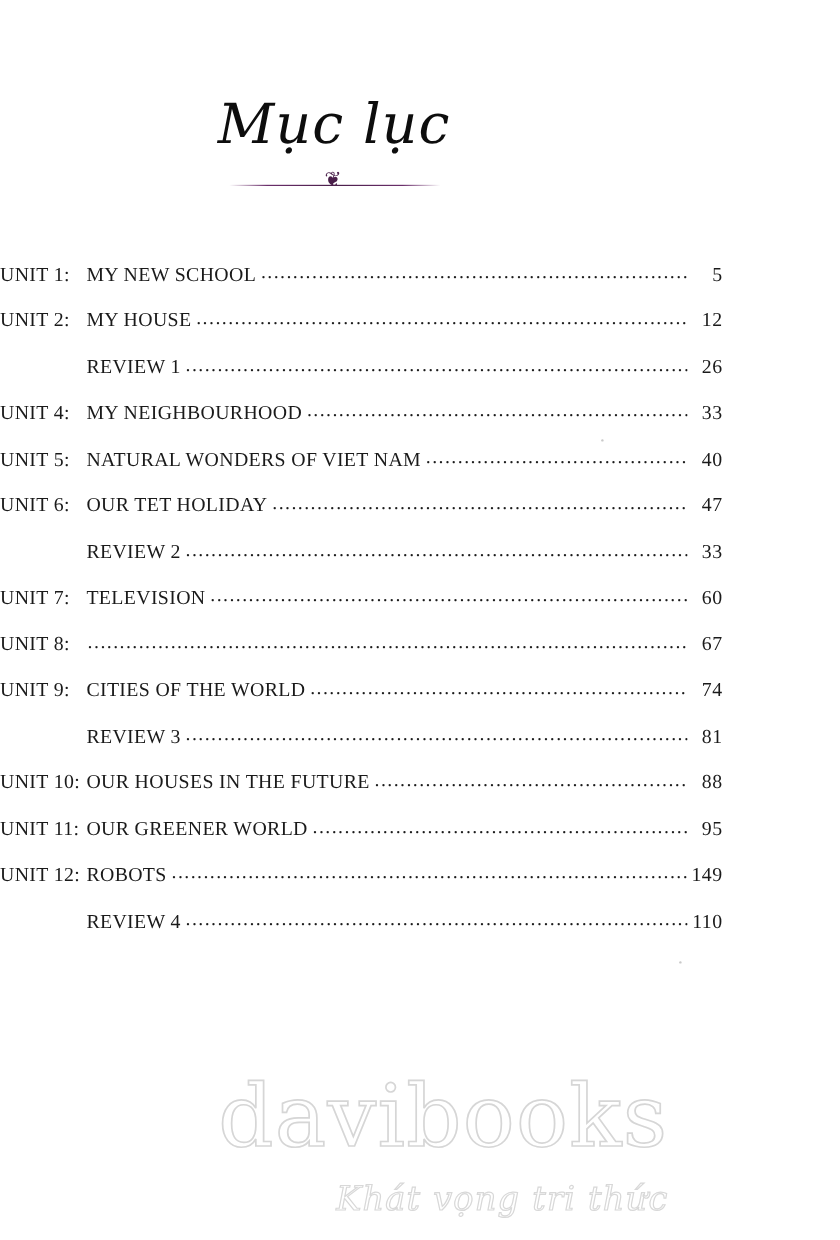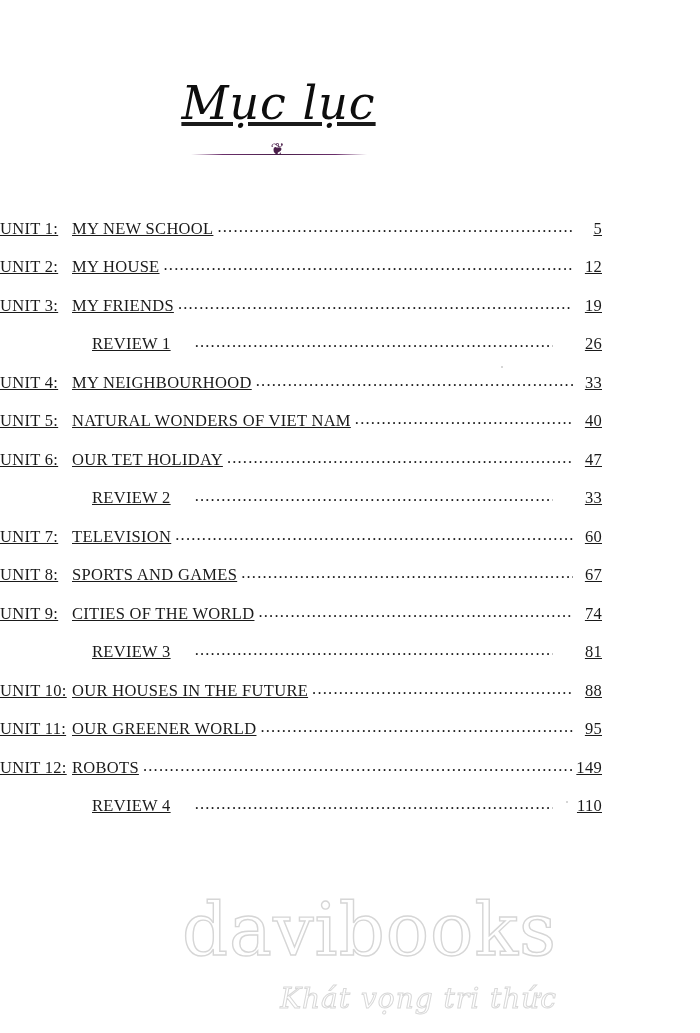--- a/index.html
+++ b/index.html
@@ -13,21 +13,20 @@
     font-family: "Liberation Serif", serif;
     color: #1a1a1a;
     position: relative;
     overflow: hidden;
   }
   .page {
     position: relative;
     width: 557px;
     height: 1033px;
     box-sizing: border-box;
-    text-decoration: underline;
   }
 
   
   .title-block {
     text-align: center;
     padding-top: 78px;
   }
   .doc-title {
     font-family: "DejaVu Serif", serif;
     font-size: 46px;
@@ -71,21 +70,20 @@
   .toc-row {
     display: flex;
     align-items: center;
     font-size: 16.5px;
     letter-spacing: 0.3px;
     margin-bottom: 18.5px;
     white-space: nowrap;
   }
   .toc-row.sub {
     padding-left: 0;
-    gap: 20px;
   }
   .toc-unit {
     width: 72px;
     flex: 0 0 72px;
     text-transform: uppercase;
   }
   .toc-row.sub .toc-unit {
     visibility: hidden;
   }
   .toc-title {
@@ -172,26 +170,20 @@
         <span class="toc-title">MY NEW SCHOOL</span>
         <span class="toc-dots"></span>
         <span class="toc-page">5</span>
       </div>
       <div class="toc-row">
         <span class="toc-unit">UNIT 2:</span>
         <span class="toc-title">MY HOUSE</span>
         <span class="toc-dots"></span>
         <span class="toc-page">12</span>
       </div>
-      <div class="toc-row">
-        <span class="toc-unit">UNIT 3:</span>
-        <span class="toc-title">MY FRIENDS</span>
-        <span class="toc-dots"></span>
-        <span class="toc-page">19</span>
-      </div>
       <div class="toc-row sub">
         <span class="toc-unit"></span>
         <span class="toc-title">REVIEW 1</span>
         <span class="toc-dots"></span>
         <span class="toc-page">26</span>
       </div>
       <div class="toc-row">
         <span class="toc-unit">UNIT 4:</span>
         <span class="toc-title">MY NEIGHBOURHOOD</span>
         <span class="toc-dots"></span>
@@ -216,21 +208,20 @@
         <span class="toc-page">33</span>
       </div>
       <div class="toc-row">
         <span class="toc-unit">UNIT 7:</span>
         <span class="toc-title">TELEVISION</span>
         <span class="toc-dots"></span>
         <span class="toc-page">60</span>
       </div>
       <div class="toc-row">
         <span class="toc-unit">UNIT 8:</span>
-        <span class="toc-title">SPORTS AND GAMES</span>
         <span class="toc-dots"></span>
         <span class="toc-page">67</span>
       </div>
       <div class="toc-row">
         <span class="toc-unit">UNIT 9:</span>
         <span class="toc-title">CITIES OF THE WORLD</span>
         <span class="toc-dots"></span>
         <span class="toc-page">74</span>
       </div>
       <div class="toc-row sub">

